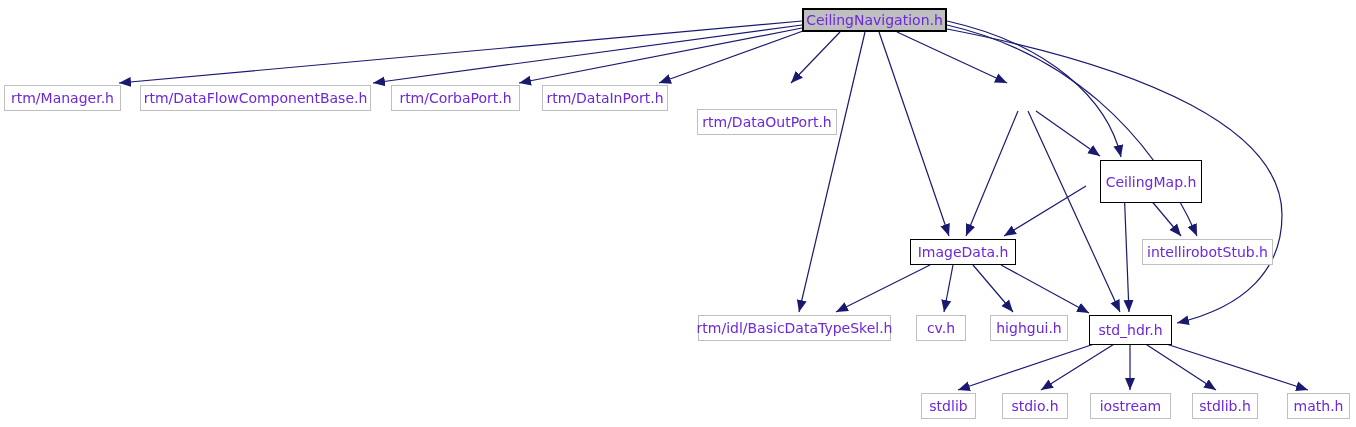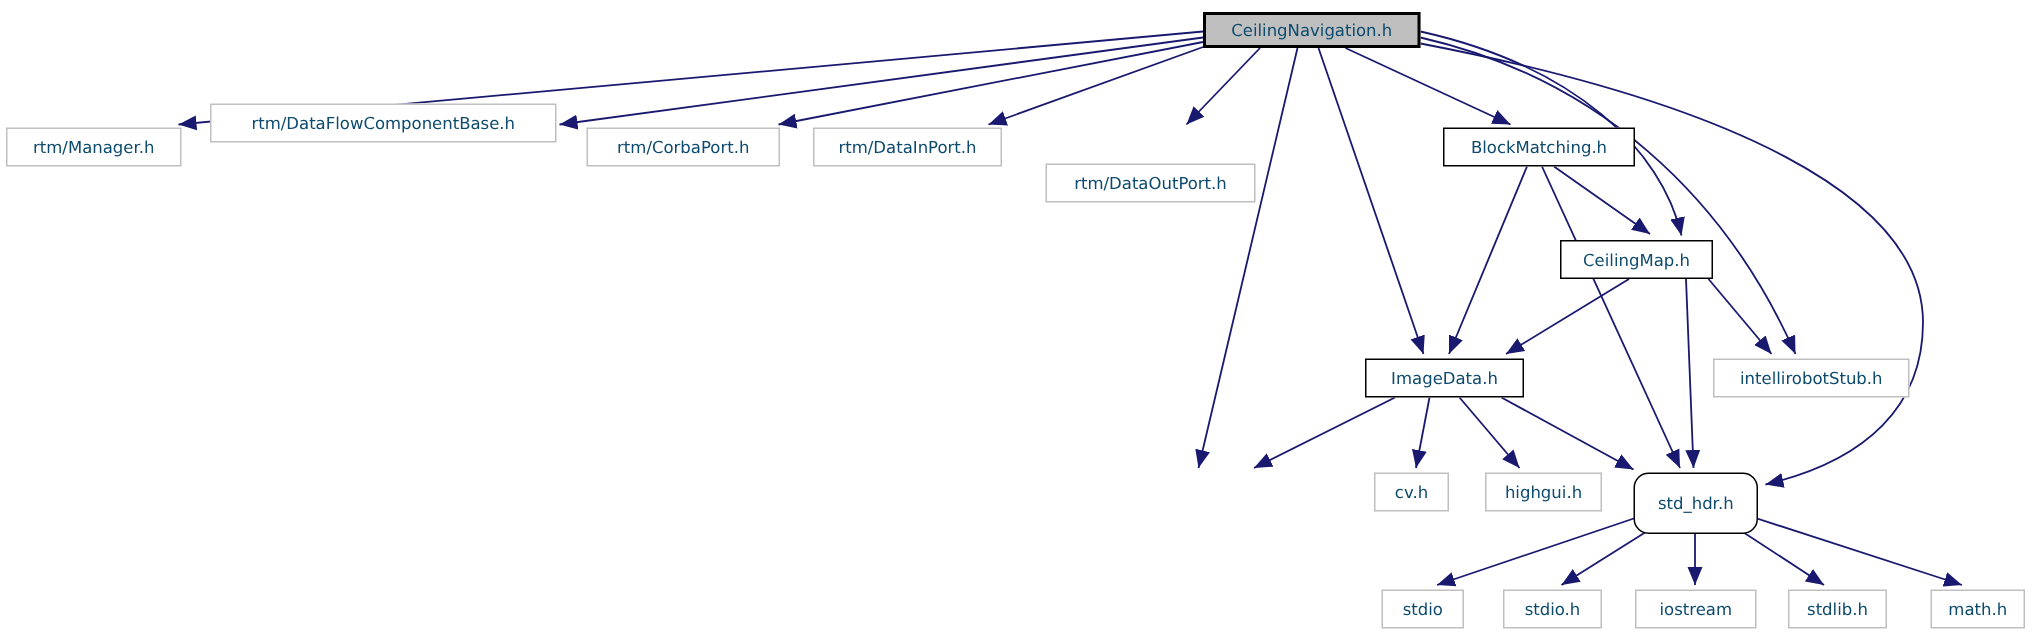--- a/index.html
+++ b/index.html
@@ -10,22 +10,22 @@
     font-family:"DejaVu Sans","Liberation Sans",sans-serif;
     overflow:hidden;
   }
   svg.edges{position:absolute;left:0;top:0;width:1356px;height:427px;}
   svg.edges path{fill:none;stroke:#191970;stroke-width:1.2;}
   .node{
     position:absolute;
     box-sizing:border-box;
     background:#ffffff;
     border:1px solid #bfbfbf;
-    color:#0c4a6e;
-    font-size:11px;
+    color:#6d28d9;
+    font-size:14px;
     display:flex;align-items:center;justify-content:center;
     white-space:nowrap;
     z-index:2;
   }
   .node.linked{border-color:#000000;cursor:pointer;}
   .node.root{
     background:#bfbfbf;
     border:2px solid #000000;
     z-index:3;
   }
@@ -66,44 +66,44 @@
     <path d="M1119,341 L1041,390" marker-end="url(#arrow)"></path>
     <path d="M1130,341 L1130,390" marker-end="url(#arrow)"></path>
     <path d="M1141,341 L1216,390" marker-end="url(#arrow)"></path>
     <path d="M1157,341 L1308,390" marker-end="url(#arrow)"></path>
   </svg>
 
   <div class="node root" style="left:802px;top:8px;width:145px;height:24px;">CeilingNavigation.h</div>
 
   <div class="node" style="left:4px;top:85px;width:117px;height:26px;">rtm/Manager.h</div>
 
-  <div class="node" style="left:140px;top:69px;width:231px;height:26px;">rtm/DataFlowComponentBase.h</div>
+  <div class="node" style="left:140px;top:85px;width:231px;height:26px;">rtm/DataFlowComponentBase.h</div>
 
   <div class="node" style="left:391px;top:85px;width:129px;height:26px;">rtm/CorbaPort.h</div>
 
   <div class="node" style="left:542px;top:85px;width:126px;height:26px;text-align:center;">rtm/DataInPort.h</div>
 
   <div class="node" style="left:697px;top:85px;width:140px;height:26px;margin-top:24px;">rtm/DataOutPort.h</div>
 
-  <div class="node linked" style="left:962px;top:85px;width:128px;height:26px;">BlockMatching.h</div>
 
-  <div class="node linked" style="left:1040px;top:160px;width:102px;height:26px;">CeilingMap.h</div>
+  <div class="node linked" style="left:1100px;top:160px;width:102px;height:43px;">CeilingMap.h</div>
 
   <div class="node linked" style="left:910px;top:239px;width:106px;height:26px;">ImageData.h</div>
 
   <div class="node" style="left:1142px;top:239px;width:131px;height:26px;">intellirobotStub.h</div>
 
+  <div class="node" style="left:698px;top:315px;width:193px;height:26px;">rtm/idl/BasicDataTypeSkel.h</div>
 
   <div class="node" style="left:916px;top:315px;width:50px;height:26px;">cv.h</div>
 
   <div class="node" style="left:990px;top:315px;width:78px;height:26px;">highgui.h</div>
 
-  <div class="node linked" style="left:1089px;top:315px;width:83px;height:41px;border-radius:10px;">std_hdr.h</div>
+  <div class="node linked" style="left:1089px;top:315px;width:83px;height:30px;">std_hdr.h</div>
 
-  <div class="node" style="left:921px;top:393px;width:55px;height:26px;">stdio</div>
+  <div class="node" style="left:921px;top:393px;width:55px;height:26px;">stdlib</div>
 
   <div class="node" style="left:1002px;top:393px;width:66px;height:26px;">stdio.h</div>
 
   <div class="node" style="left:1090px;top:393px;width:81px;height:26px;">iostream</div>
 
   <div class="node" style="left:1192px;top:393px;width:66px;height:26px;">stdlib.h</div>
 
   <div class="node" style="left:1287px;top:393px;width:63px;height:26px;">math.h</div>
 
 </div>

